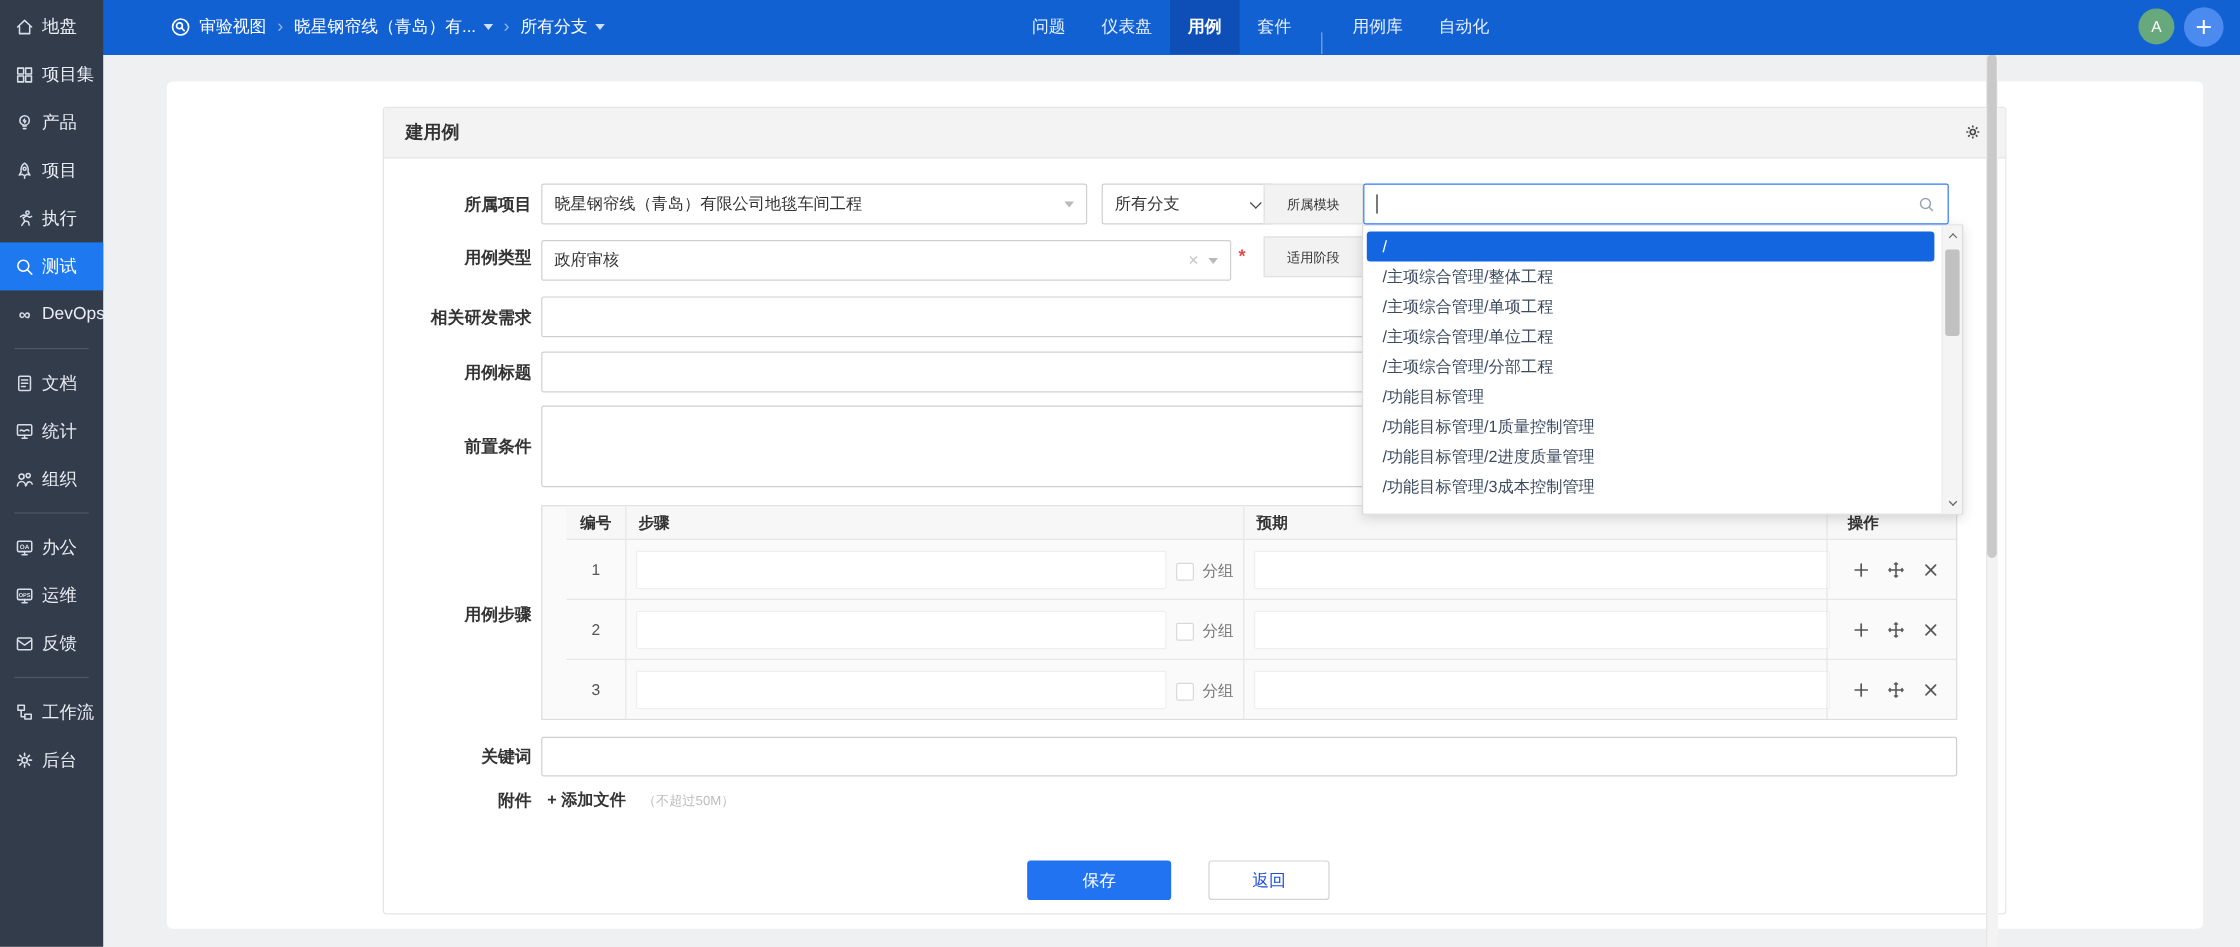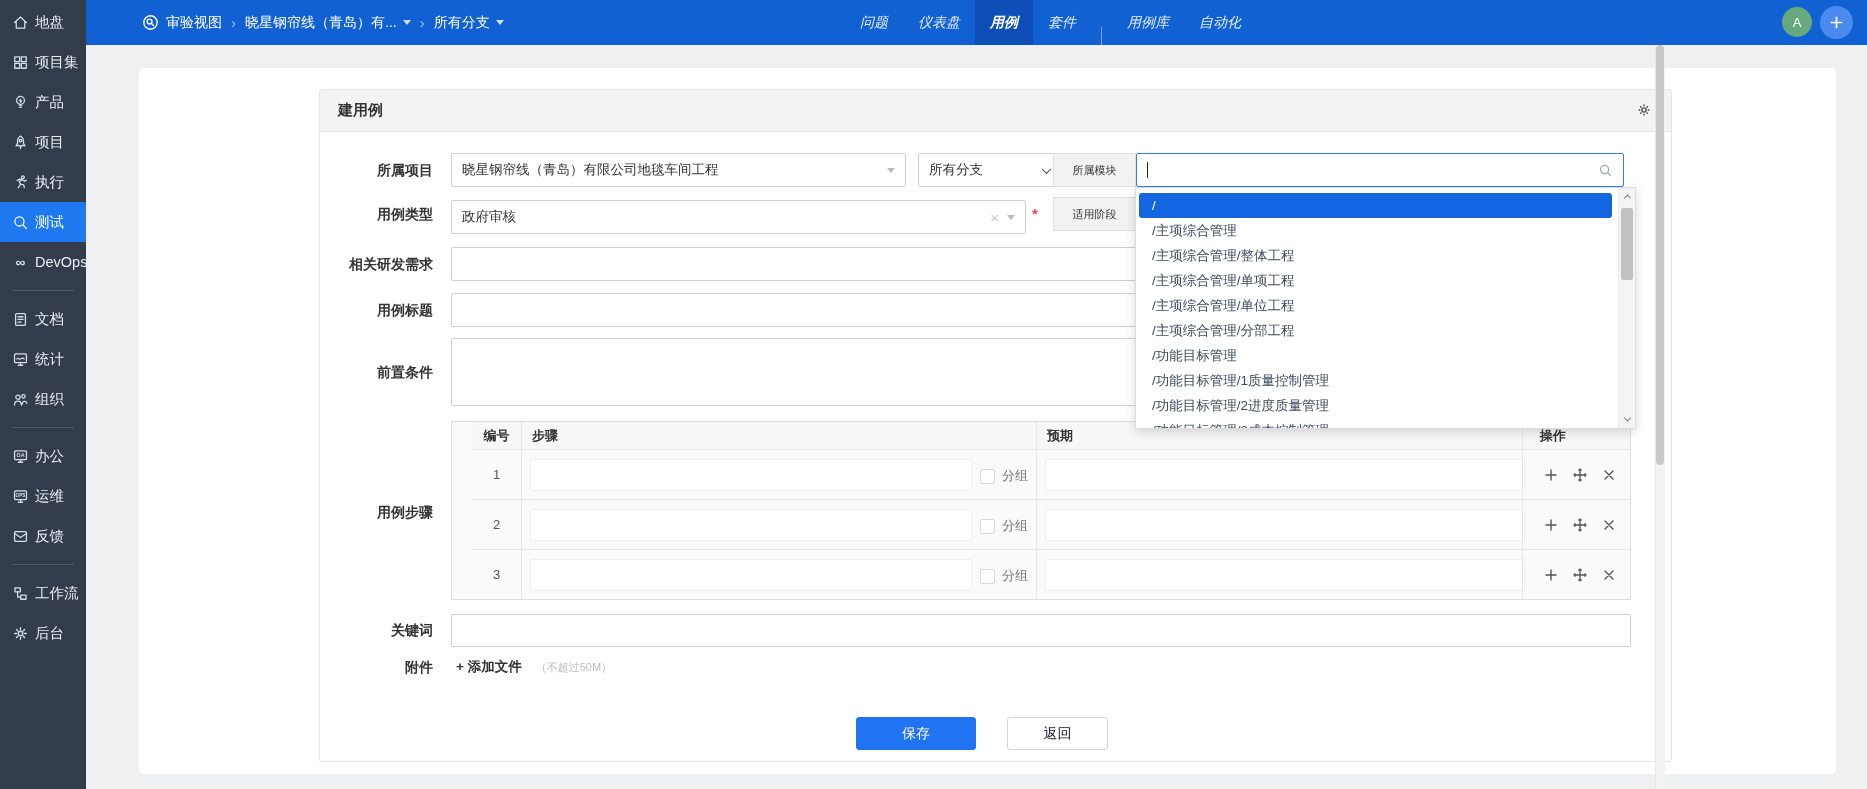--- a/index.html
+++ b/index.html
@@ -21,40 +21,40 @@
   .side-item.active .icn{color:#fff;}
   .side-divider{height:1px;background:rgba(255,255,255,.14);margin:8px 12px;}
 
   
   .navbar{position:fixed;left:86px;top:0;width:1781px;height:45px;background:var(--navbar-bg);color:#fff;z-index:55;}
   .crumbs{position:absolute;left:56px;top:0;height:45px;display:flex;align-items:center;gap:9px;font-size:14px;}
   .crumbs .view{display:flex;align-items:center;gap:7px;cursor:pointer;}
   .crumb-sep{color:rgba(255,255,255,.55);font-size:15px;}
   .crumb-caret{width:0;height:0;border-left:4px solid transparent;border-right:4px solid transparent;border-top:5px solid rgba(255,255,255,.8);margin-left:2px;}
   .crumb-link{display:flex;align-items:center;gap:4px;cursor:pointer;}
-  .nav-menu{position:absolute;left:759px;top:0;height:45px;display:flex;align-items:flex-end;font-size:14px;font-style:italic;}
+  .nav-menu{position:absolute;left:759px;top:0;height:45px;display:flex;align-items:flex-end;font-size:14px;}
   .nav-item{height:45px;display:flex;align-items:center;padding:0 15px;color:#e8f0fd;cursor:pointer;}
   .nav-item.active{background:var(--navbar-active);color:#fff;font-weight:bold;}
   .nav-divider{width:1px;height:18px;background:rgba(255,255,255,.45);margin:0 10px;}
   .avatar{position:absolute;right:55px;top:7px;width:30px;height:30px;border-radius:50%;background:#67a87d;color:#fff;font-size:13px;display:flex;align-items:center;justify-content:center;cursor:pointer;}
   .add-btn{position:absolute;right:14px;top:6px;width:33px;height:33px;border-radius:50%;background:#4b8bf0;color:#fff;display:flex;align-items:center;justify-content:center;cursor:pointer;}
   .add-btn svg{width:17px;height:17px;}
 
   
   .main{position:fixed;left:86px;top:45px;width:1579px;height:744px;background:#eef0f2;}
   .page-scrollbar{position:absolute;right:0;top:0;width:10px;height:744px;background:#f3f3f3;border-left:1px solid #e7e7e7;}
   .page-thumb{position:absolute;right:1px;top:0;width:8px;height:420px;background:#c9c9c9;border-radius:4px;}
   .card{position:absolute;left:53px;top:23px;width:1697px;height:706px;background:#fff;border-radius:5px;}
   .panel{position:absolute;left:180px;top:21px;width:1353px;height:673px;border:1px solid var(--panel-border);border-radius:3px;background:#fff;}
   .panel-head{height:42px;background:#f3f3f3;border-bottom:1px solid var(--panel-border);display:flex;align-items:center;padding:0 18px;}
   .panel-title{font-size:15px;font-weight:bold;color:#333;}
   .panel-gear{margin-left:auto;color:#4a4a4a;cursor:pointer;width:17px;height:17px;}
   .panel-gear svg{width:16px;height:16px;}
 
-  .f-label{position:absolute;left:3px;width:110px;text-align:right;font-size:14px;font-weight:600;color:#333;line-height:34px;}
+  .f-label{position:absolute;left:13px;width:110px;text-align:right;font-size:14px;font-weight:600;color:#333;line-height:34px;}
   .t-input{position:absolute;background:#fff;border:1px solid #cfcfcf;border-radius:2px;height:34px;font-size:13.5px;color:#333;padding:0 10px;display:flex;align-items:center;}
   input.t-input,textarea.t-input{outline:none;}
   .addon{position:absolute;height:34px;background:#f2f2f2;border:1px solid #e0e0e0;font-size:11px;color:#333;display:flex;align-items:center;justify-content:center;}
   .tri-down{width:0;height:0;border-left:4px solid transparent;border-right:4px solid transparent;border-top:5px solid #b9b9b9;}
   .chev{display:inline-block;width:7px;height:7px;border-right:1.6px solid #444;border-bottom:1.6px solid #444;transform:rotate(45deg) translate(-1px,-1px);}
   .star{position:absolute;color:#e5484d;font-size:15px;font-weight:bold;}
   .clear-x{color:#c8c8c8;font-size:15px;margin-right:8px;cursor:pointer;line-height:1;}
 
   
   .steps-table{position:absolute;left:131px;top:331px;width:1180px;border:1px solid #ddd;background:#fafafa;padding-left:20px;}
@@ -75,21 +75,21 @@
   .grp{position:absolute;left:458px;top:17px;display:flex;align-items:center;gap:7px;cursor:pointer;}
   .cb{width:15px;height:15px;border:1px solid #d9d9d9;border-radius:2px;background:#fff;}
   .grp span{font-size:13px;color:#787878;}
   .op-ic{width:16px;height:16px;color:#555;cursor:pointer;}
   .op-ic svg{width:16px;height:16px;}
 
   .attach-add{font-size:13.5px;color:#333;font-weight:600;cursor:pointer;}
   .attach-hint{font-size:11px;color:#bcbcbc;margin-left:14px;}
   .btn{position:absolute;height:33px;border-radius:3px;font-size:14px;display:flex;align-items:center;justify-content:center;cursor:pointer;}
   .btn-save{left:536px;top:627px;width:120px;background:var(--primary);color:#fff;border:1px solid var(--primary);}
-  .btn-back{left:687px;top:627px;width:101px;background:#fff;color:#0f172a;border:1px solid #d4d4d4;}
+  .btn-back{left:687px;top:627px;width:101px;background:#fff;color:#1d4ed8;border:1px solid #d4d4d4;}
 
   
   .module-input{position:absolute;left:816px;top:63px;width:488px;height:34px;background:#fff;border:1px solid #3179f5;border-radius:2px;z-index:41;display:flex;align-items:center;padding:0 10px;}
   .caret-bar{width:1px;height:16px;background:#222;}
   .mag{margin-left:auto;color:#97a3b4;width:15px;height:15px;}
   .dropdown{position:absolute;left:1049px;top:142px;width:501px;height:242px;background:#fff;border:1px solid #dcdcdc;box-shadow:0 3px 10px rgba(0,0,0,.15);z-index:40;overflow:hidden;}
   .dd-list{position:absolute;left:0;top:0;right:17px;padding-top:5px;}
   .dd-item{height:25px;line-height:25px;font-size:13.5px;color:#3c4a60;padding-left:13px;margin:0 6px 0 3px;border-radius:3px;cursor:pointer;white-space:nowrap;}
   .dd-item.selected{background:var(--option-selected);color:#fff;}
   .dd-scroll{position:absolute;right:0;top:0;width:17px;height:100%;background:#f4f4f4;border-left:1px solid #ebebeb;}
@@ -439,21 +439,20 @@
       </div>
 
       <div class="btn btn-save">保存</div>
       <div class="btn btn-back">返回</div>
     </div>
   </div>
 
   <div class="dropdown">
     <div class="dd-list" id="dd-list">
         <div class="dd-item selected">/</div>
-        <div class="dd-item">/主项综合管理</div>
         <div class="dd-item">/主项综合管理/整体工程</div>
         <div class="dd-item">/主项综合管理/单项工程</div>
         <div class="dd-item">/主项综合管理/单位工程</div>
         <div class="dd-item">/主项综合管理/分部工程</div>
         <div class="dd-item">/功能目标管理</div>
         <div class="dd-item">/功能目标管理/1质量控制管理</div>
         <div class="dd-item">/功能目标管理/2进度质量管理</div>
         <div class="dd-item">/功能目标管理/3成本控制管理</div>
       </div>
     <div class="dd-scroll">

